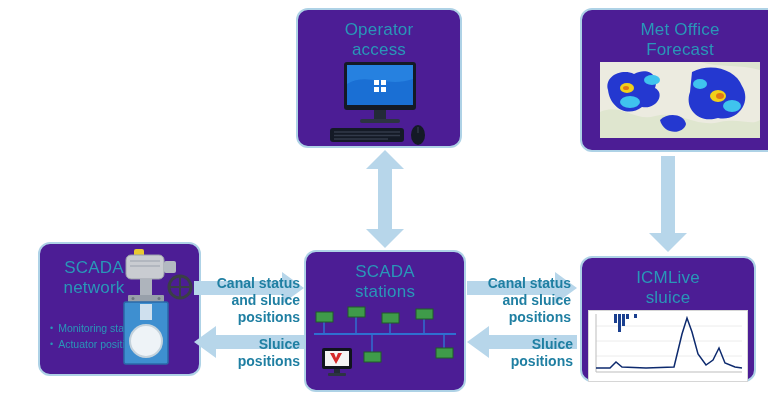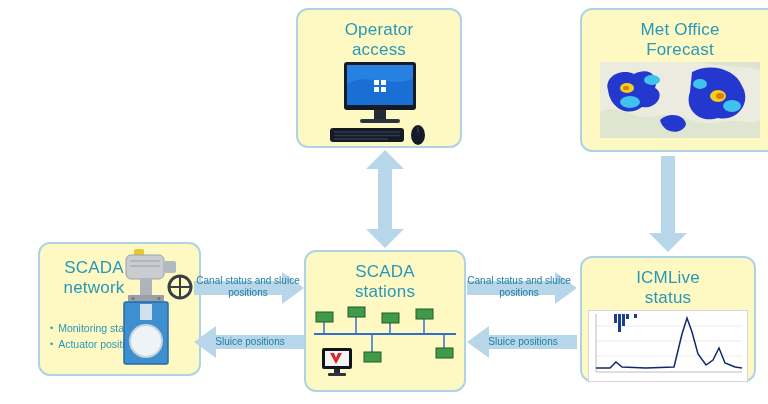--- a/index.html
+++ b/index.html
@@ -1,20 +1,20 @@
 <!DOCTYPE html>
 <html><head>
 <meta charset="utf-8">
 <style>
   * { margin:0; padding:0; box-sizing:border-box; }
   body { background:#ffffff; font-family:"Liberation Sans", sans-serif; }
   .canvas { position:relative; width:768px; height:404px; background:#ffffff; overflow:hidden; }
 
   .box {
-    position:absolute; background:#fef9c3;
+    position:absolute; background:#4c1d95;
     border:2px solid #aed2e6; border-radius:12px;
   }
   .box-title {
     color:#2997b8; font-size:17px; line-height:1.18; text-align:center;
     margin:10px auto 2px auto; max-width:112px; font-weight:400;
     letter-spacing:0.2px;
   }
   .img-wrap { display:flex; justify-content:center; align-items:center; }
 
   
@@ -22,22 +22,22 @@
   .bullets { position:absolute; left:10px; top:76px; width:100px; }
   .bullet { display:flex; gap:5px; color:#2997b8; font-size:10.5px; line-height:1.55; }
   .bullet .dot { font-size:9px; line-height:1.8; color:#2997b8; }
   .valve-wrap { position:absolute; right:3px; top:3px; }
 
   
   .arrow { position:absolute; }
   .arrow polygon { fill:#b7d6ea; }
 
   .arrow-label {
-    position:absolute; color:#1f7fa2; font-size:10px; line-height:1.2;
-    text-align:center; font-weight:400;
+    position:absolute; color:#1f7fa2; font-size:14px; line-height:1.2;
+    text-align:right; font-weight:700;
   }
 </style>
 </head>
 <body>
 
 <div class="canvas">
 
   <div class="box" style="left:296px; top:8px; width:166px; height:140px;">
     <div class="box-title">Operator access</div>
     <div class="img-wrap">
@@ -140,21 +140,21 @@
           <rect x="15" y="47" width="24" height="15" fill="#f4f4f4"></rect>
           <path d="M20,49 L26,60 L32,49 L28,49 L26,54 L24,49 Z" fill="#d42a2a"></path>
           <rect x="24" y="65" width="6" height="4" fill="#232a38"></rect>
           <rect x="18" y="69" width="18" height="3" rx="1" fill="#2c3442"></rect>
         </g>
       </svg>
     </div>
   </div>
 
   <div class="box" style="left:580px; top:256px; width:176px; height:126px;">
-    <div class="box-title">ICMLive status</div>
+    <div class="box-title">ICMLive sluice</div>
     <div class="img-wrap">
       <svg width="160" height="72" viewBox="0 0 160 72">
         <rect x="0.5" y="0.5" width="159" height="71" fill="#ffffff" stroke="#d6d6d6"></rect>
         <line x1="8" y1="16" x2="154" y2="16" stroke="#ececec"></line>
         <line x1="8" y1="31" x2="154" y2="31" stroke="#ececec"></line>
         <line x1="8" y1="46" x2="154" y2="46" stroke="#ececec"></line>
         <line x1="8" y1="62" x2="154" y2="62" stroke="#bdbdbd"></line>
         <line x1="8" y1="4" x2="8" y2="62" stroke="#bdbdbd"></line>
         <rect x="26" y="4" width="3" height="9" fill="#1a3f8f"></rect>
         <rect x="30" y="4" width="3" height="18" fill="#1a3f8f"></rect>

